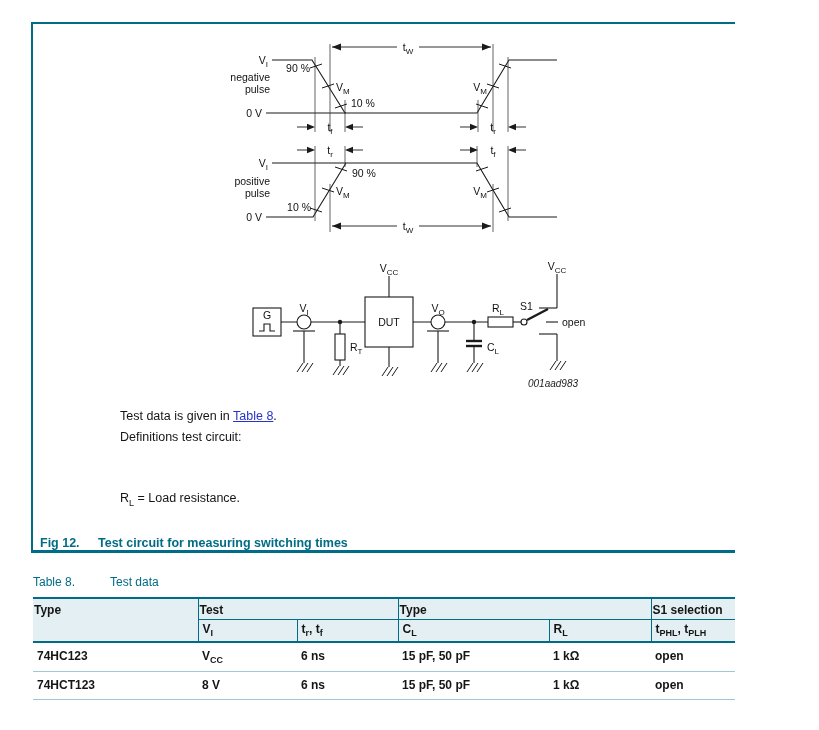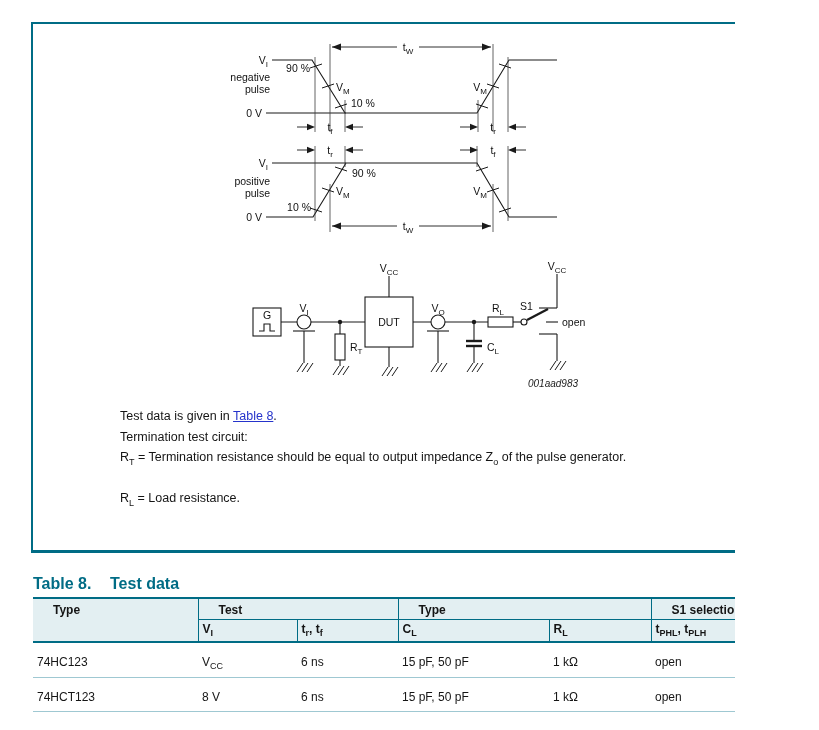--- a/index.html
+++ b/index.html
@@ -30,35 +30,35 @@
   .diag .box{stroke:#1a1a1a;stroke-width:1.1;fill:#fff;}
   .diag .dot{fill:#1a1a1a;stroke:none;}
   .diag text{font-family:"Liberation Sans",sans-serif;font-size:10.5px;fill:#111;}
   .diag .ss{font-size:8px;}
   .diag .code{font-style:italic;font-size:10px;fill:#222;}
   .note{position:absolute;left:80px;font-size:12.5px;line-height:15px;white-space:nowrap;margin-left:40px;}
   .note sub{font-size:9px;}
   .tlink{color:var(--link);text-decoration:underline;cursor:pointer;}
   .fig-caption{position:absolute;left:40px;top:536px;font-size:12.5px;font-weight:bold;color:var(--teal);white-space:nowrap;}
   .fig-caption .cap-label{display:inline-block;width:58px;}
-  .tbl-caption{position:absolute;left:33px;top:575px;font-size:16px;font-weight:bold;color:var(--teal);white-space:nowrap;}
+  .tbl-caption{position:absolute;left:33px;top:575px;font-size:12px;font-weight:normal;color:var(--teal);white-space:nowrap;}
   .tbl-caption .cap-label{display:inline-block;width:77px;}
   table.data{
     position:absolute;left:33px;top:597px;width:753px;
     border-collapse:collapse;table-layout:fixed;
     border-top:2px solid var(--teal);
     font-size:12px;
   }
   table.data th,table.data td{text-align:left;font-weight:normal;vertical-align:top;white-space:nowrap;overflow:hidden;}
-  table.data thead th{background:var(--hdrbg);font-weight:bold;padding:4px 4px 2px 20px;}
+  table.data thead th{background:var(--hdrbg);font-weight:bold;padding:4px 4px 2px 1px;}
   table.data thead tr.r2 th{padding:2px 4px 3px 4px;border-bottom:2px solid var(--teal);}
   table.data th.grp{border-left:1px solid var(--teal);border-bottom:1px solid var(--teal);}
   table.data th.sub2{border-left:1px solid var(--teal);}
   table.data th.typecell{border-bottom:2px solid var(--teal);}
-  table.data tbody td{padding:12px 4px 5px 4px;border-bottom:1px solid var(--rowline);background:#fff;}
+  table.data tbody td{padding:6px 4px 5px 4px;border-bottom:1px solid var(--rowline);background:#fff;font-weight:bold;}
   table.data sub{font-size:9px;}
 </style>
 </head>
 <body>
 
 <div class="page">
 
   <div class="figure-box"></div>
 
   <svg class="diag" width="819" height="560" viewBox="0 0 819 560" xmlns="http://www.w3.org/2000/svg">
@@ -220,28 +220,28 @@
       <line class="w" x1="557" y1="334" x2="557" y2="361"></line>
       <use href="#gnd" x="557" y="361"></use>
 
       <text class="code" text-anchor="middle" x="553" y="387">001aad983</text>
     </g>
   </svg>
 
   <div class="note" style="top:409px">
     <span>Test data is given in </span><a class="tlink">Table 8</a><span>.</span>
   </div>
-  <div class="note" style="top:430px">Termination test circuit:</div>
-  <div class="note" style="top:450px">
-    <span>R</span><sub>T</sub><span> = Termination resistance should be equal to output impedance Z</span><sub>o</sub><span> of the pulse generator.</span>
-  </div>
+  <div class="note" style="top:430px">Definitions test circuit:</div>
   <div class="note" style="top:491px">
     <span>R</span><sub>L</sub><span> = Load resistance.</span>
   </div>
 
+  <div class="fig-caption">
+    <span class="cap-label">Fig 12.</span><span>Test circuit for measuring switching times</span>
+  </div>
 
   <div class="tbl-caption">
     <span class="cap-label">Table 8.</span><span>Test data</span>
   </div>
 
   <table class="data">
     <colgroup>
       <col style="width:165px">
         <col style="width:99px">
         <col style="width:101px">

